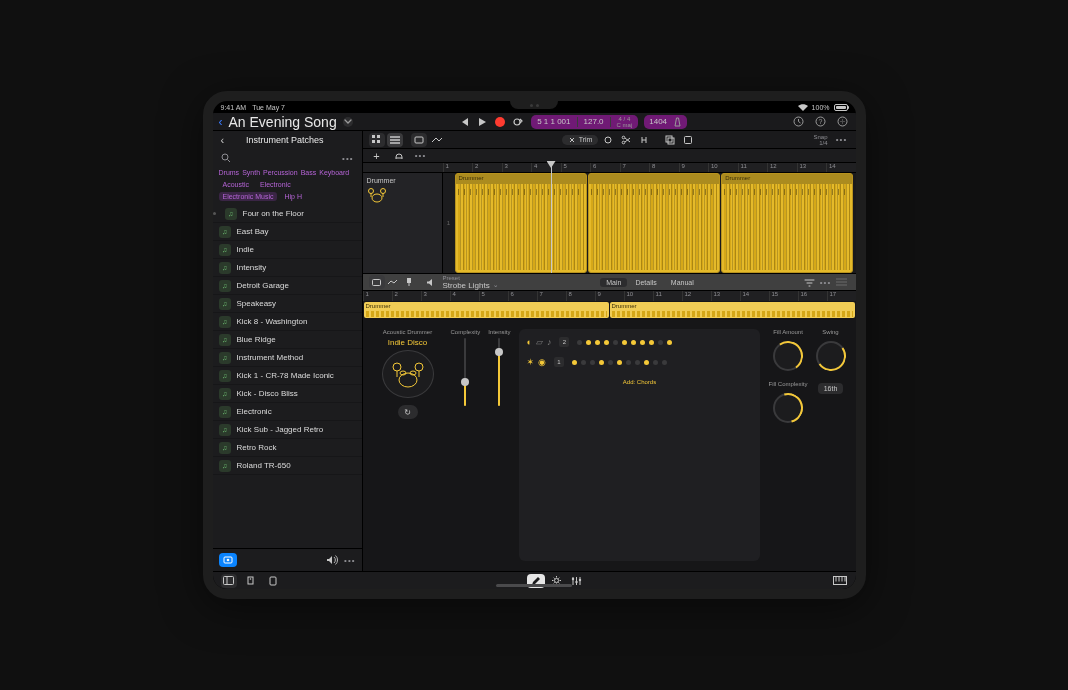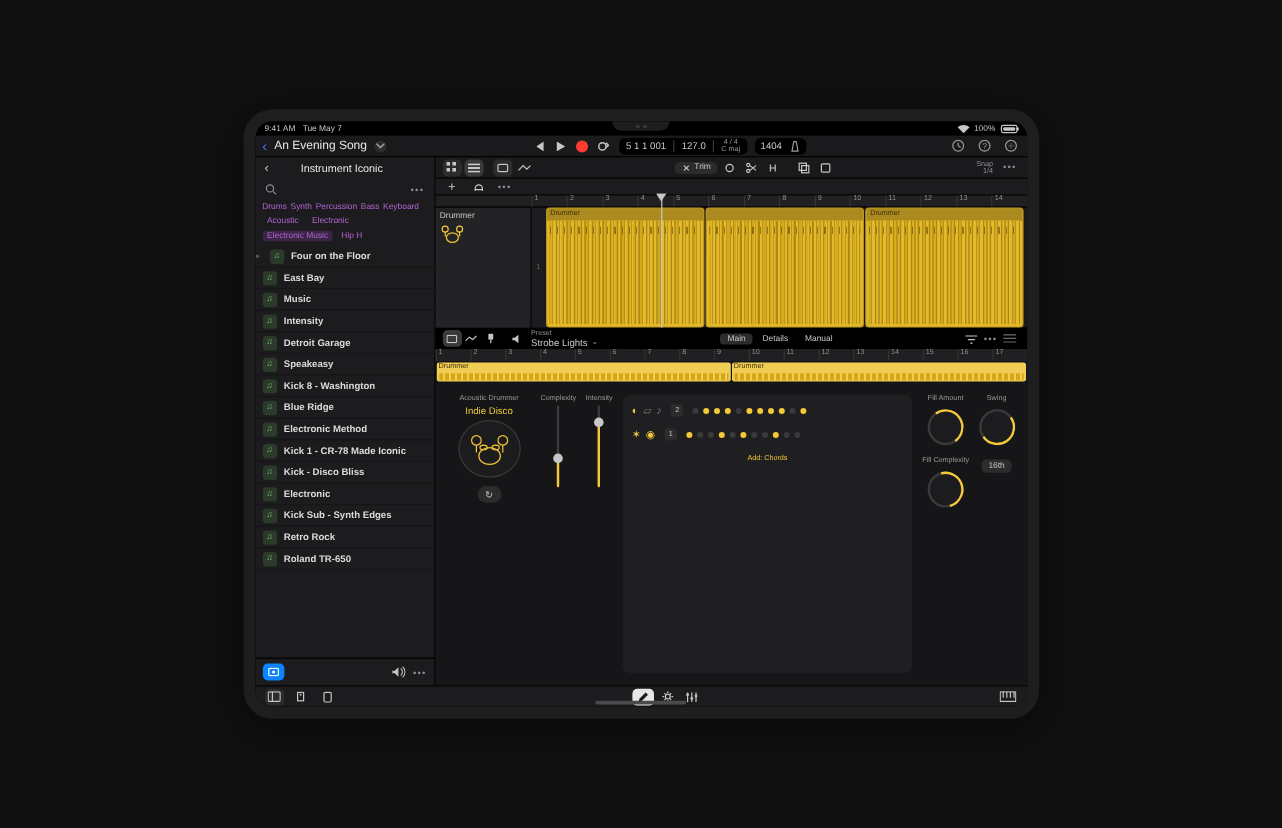--- a/index.html
+++ b/index.html
@@ -43,46 +43,46 @@
   .titlebar {
     height: 18px; padding: 0 6px;
     justify-content: space-between;
     background: #1a1a1c;
     border-bottom: 1px solid #000;
   }
   .titlebar .left { gap:6px; }
   .titlebar .center { gap:6px; }
   .titlebar .right { gap:8px; color:#9a9a9a; }
   .chevron-left { color:#3a7bff; font-size:12px; line-height:1; }
-  .song-title { font-size:10px; color:#e8e8e8; }
+  .song-title { font-size:14px; color:#e8e8e8; }
   .badge-circle { width:10px;height:10px;border-radius:50%;background:#2c2c2e;display:flex;align-items:center;justify-content:center;font-size:6px;color:#9a9a9a;}
   .transport .btn { width:14px;height:14px;display:flex;align-items:center;justify-content:center;color:#c7c7c7;}
   .record { width:10px;height:10px;border-radius:50%;background:#ff3b30; }
   .lcd {
-    background:#000000;border-radius:5px;padding:2px 6px;gap:6px;
+    background:#701a75;border-radius:5px;padding:2px 6px;gap:6px;
     color:#c7c7c7;font-size:8px;height:14px;
   }
   .lcd .div { width:1px;height:10px;background:#3a3a3c;}
   .lcd .sub { line-height:1; font-size:6px;color:#9a9a9a; text-align:center;}
   .icon-btn { width:14px;height:14px;display:flex;align-items:center;justify-content:center;color:#9a9a9a;font-size:9px;}
   .content { display:flex; height: calc(100% - 12px - 18px - 18px); }
   .sidebar {
     width:150px; background:#1c1c1e; border-right:1px solid #000;
     display:flex;flex-direction:column;
   }
   .sidebar-head { height:18px;justify-content:space-between;padding:0 8px;}
   .sidebar-title { font-size:9px; color:#e8e8e8; font-weight:500;}
   .sidebar-row { height:18px; padding:0 8px; gap:6px;}
   .sidebar-row .search { color:#8e8e93; }
   .tags { padding: 2px 6px 4px; display:flex; flex-wrap:wrap; gap:3px; color:#b564d6;}
   .tags span { font-size:7px; cursor:pointer;}
   .subtags { padding: 0 6px 4px; display:flex; flex-wrap:wrap; gap:3px;}
   .subtag { font-size:7px; padding:1px 4px; border-radius:3px; color:#b564d6; cursor:pointer;}
   .subtag.active { background:#3a2545; }
-  .patch-list { flex:1; overflow:hidden;font-weight:bold; }
+  .patch-list { flex:1; overflow:hidden; }
   .patch-item {
     height:18px; padding:0 6px; gap:6px;
     border-bottom:1px solid #161618; color:#dcdcdc; font-size:8px;
     cursor:pointer;
   }
   .patch-item .ico {
     width:12px;height:12px;background:#2b3a2b;border-radius:3px;
     display:flex;align-items:center;justify-content:center;color:#6fbf73;font-size:7px;
   }
   .patch-item:first-child::before{
@@ -152,21 +152,21 @@
     background-image: repeating-linear-gradient(90deg,
       transparent 0 2px, rgba(0,0,0,.2) 2px 3px);
   }
   .wave .tick-row{
     position:absolute;top:5px;left:0;right:0;height:6px;
     background-image: repeating-linear-gradient(90deg,#000 0 1px, transparent 1px 6px);
     opacity:.35;
   }
 
   .editor-bar {
-    height:18px;padding:0 6px;justify-content:space-between;border-top:1px solid #000;border-bottom:1px solid #000;background:#000000;
+    height:18px;padding:0 6px;justify-content:space-between;border-top:1px solid #000;border-bottom:1px solid #000;background:#404040;
   }
   .preset-label{color:#8e8e93;font-size:6px;line-height:1;}
   .preset-name{color:#c7c7c7;font-size:8px;}
   .mini-tabs{gap:2px;}
   .mini-tab{padding:1px 6px;font-size:7px;color:#c7c7c7;border-radius:3px;cursor:pointer;}
   .mini-tab.active{background:#2c2c2e;}
 
   .mini-timeline{height:10px;background:#202022;display:flex;padding-left:0;}
   .mini-timeline .tick{flex:1;border-left:1px solid #333;font-size:6px;color:#8e8e93;padding-left:2px;}
   .mini-regions{height:18px;display:flex;gap:1px;padding:1px;background:#161618;}
@@ -315,21 +315,21 @@
           </svg>
         </span>
     </div>
   </div>
 
   <div class="content">
 
     <div class="sidebar">
       <div class="tr sidebar-head">
         <span class="chevron-left" style="color:#c7c7c7;font-size:11px;">‹</span>
-        <span class="sidebar-title">Instrument Iconic</span>
+        <span class="sidebar-title">Instrument Patches</span>
         <span style="width:8px;"></span>
       </div>
       <div class="tr sidebar-row">
         <span class="search">
             <svg width="10" height="10" viewBox="0 0 10 10">
               <circle cx="4" cy="4" r="3" stroke="#8e8e93" fill="none"></circle>
               <path d="M6.5 6.5L9 9" stroke="#8e8e93"></path>
             </svg>
           </span>
         <span style="flex:1"></span>
@@ -352,21 +352,21 @@
           <div class="tr patch-item">
             <span class="ico">♫</span>
             <span>Four on the Floor</span>
           </div>
           <div class="tr patch-item">
             <span class="ico">♫</span>
             <span>East Bay</span>
           </div>
           <div class="tr patch-item">
             <span class="ico">♫</span>
-            <span>Music</span>
+            <span>Indie</span>
           </div>
           <div class="tr patch-item">
             <span class="ico">♫</span>
             <span>Intensity</span>
           </div>
           <div class="tr patch-item">
             <span class="ico">♫</span>
             <span>Detroit Garage</span>
           </div>
           <div class="tr patch-item">
@@ -376,37 +376,37 @@
           <div class="tr patch-item">
             <span class="ico">♫</span>
             <span>Kick 8 - Washington</span>
           </div>
           <div class="tr patch-item">
             <span class="ico">♫</span>
             <span>Blue Ridge</span>
           </div>
           <div class="tr patch-item">
             <span class="ico">♫</span>
-            <span>Electronic Method</span>
+            <span>Instrument Method</span>
           </div>
           <div class="tr patch-item">
             <span class="ico">♫</span>
             <span>Kick 1 - CR-78 Made Iconic</span>
           </div>
           <div class="tr patch-item">
             <span class="ico">♫</span>
             <span>Kick - Disco Bliss</span>
           </div>
           <div class="tr patch-item">
             <span class="ico">♫</span>
             <span>Electronic</span>
           </div>
           <div class="tr patch-item">
             <span class="ico">♫</span>
-            <span>Kick Sub - Synth Edges</span>
+            <span>Kick Sub - Jagged Retro</span>
           </div>
           <div class="tr patch-item">
             <span class="ico">♫</span>
             <span>Retro Rock</span>
           </div>
           <div class="tr patch-item">
             <span class="ico">♫</span>
             <span>Roland TR-650</span>
           </div>
         </div>

